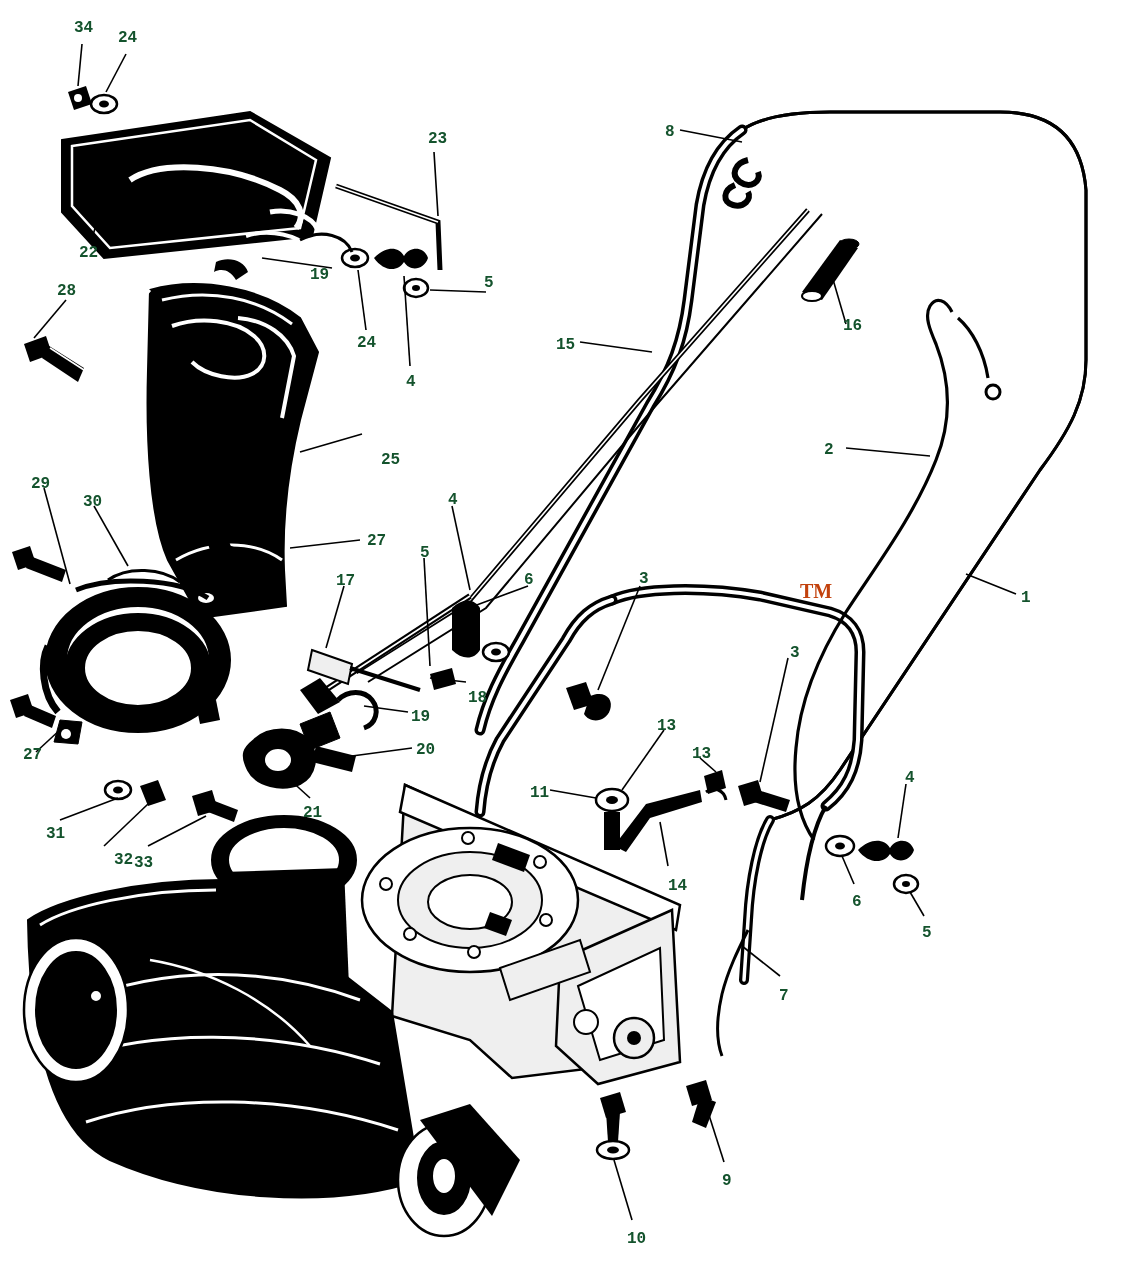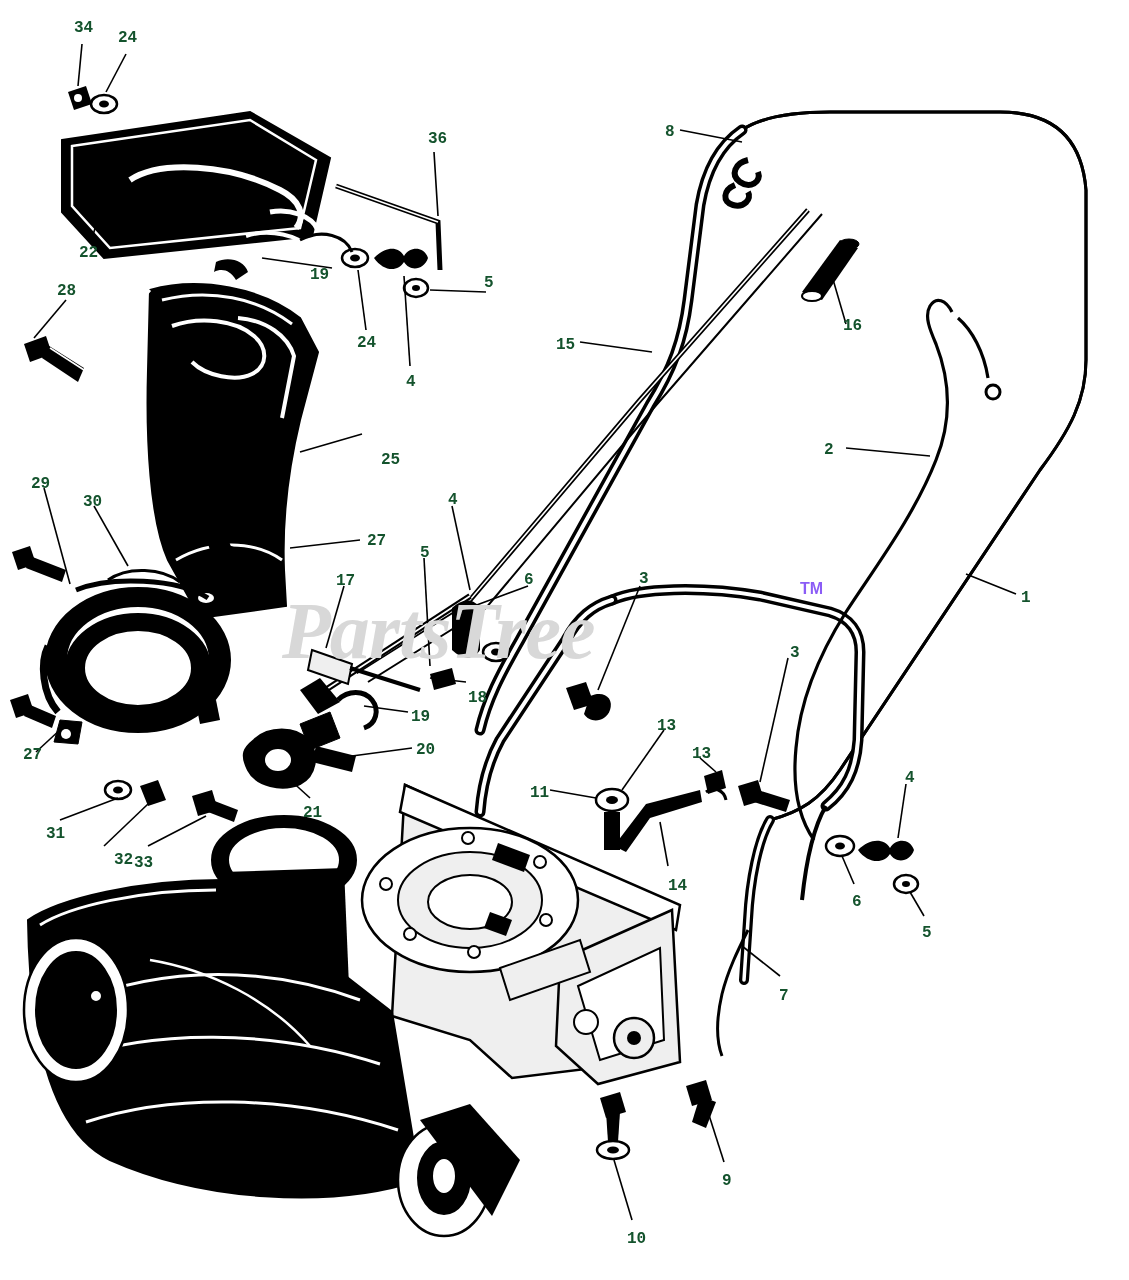--- a/index.html
+++ b/index.html
@@ -2,21 +2,21 @@
 <html><head>
 <meta charset="utf-8">
 <style>
   html,body{margin:0;padding:0;background:#ffffff;}
   body{width:1129px;height:1280px;overflow:hidden;font-family:"Liberation Serif",serif;}
   #stage{position:relative;width:1129px;height:1280px;background:#fff;}
   #stage svg.layer{position:absolute;left:0;top:0;width:1129px;height:1280px;}
   .callout{position:absolute;font-family:Liberation Mono, monospace;font-size:16px;font-weight:700;color:#14532d;white-space:nowrap;line-height:1;}
   .wm{position:absolute;left:282px;top:586px;width:560px;height:90px;pointer-events:none;}
   .wm-text{font-family:"Liberation Serif",serif;font-size:80px;font-weight:700;font-style:italic;color:#d8d8d8;letter-spacing:-1px;}
-  .wm-tm{position:absolute;left:800px;top:580px;font-family:Liberation Sans, sans-serif;font-size:16px;font-weight:700;color:#8b5cf6;}
+  .wm-tm{position:absolute;left:800px;top:580px;font-family:Liberation Serif, serif;font-size:20px;font-weight:700;color:#c2410c;}
 </style>
 </head>
 <body>
 
 <div id="stage">
 
   <svg class="layer" viewBox="0 0 1129 1280">
     <defs>
       <style>
         .k{fill:#000;}
@@ -263,29 +263,26 @@
       <path d="M148 846 L 206 816"></path>
       <path d="M668 866 L 660 822"></path>
       <path d="M854 884 L 842 856"></path>
       <path d="M924 916 L 910 892"></path>
       <path d="M780 976 L 742 946"></path>
       <path d="M724 1162 L 708 1112"></path>
       <path d="M632 1220 L 614 1160"></path>
     </g>
   </svg>
 
-  <div class="wm">
-    <span class="wm-text">PartsTree</span>
-  </div>
   <div class="wm-tm">TM</div>
 
   <div id="callouts">
       <div class="callout" style="left: 74px; top: 20px;">34</div>
       <div class="callout" style="left: 118px; top: 30px;">24</div>
-      <div class="callout" style="left: 428px; top: 131px;">36</div>
+      <div class="callout" style="left: 428px; top: 131px;">23</div>
       <div class="callout" style="left: 665px; top: 124px;">8</div>
       <div class="callout" style="left: 79px; top: 245px;">22</div>
       <div class="callout" style="left: 310px; top: 267px;">19</div>
       <div class="callout" style="left: 484px; top: 275px;">5</div>
       <div class="callout" style="left: 57px; top: 283px; text-align: center;">28</div>
       <div class="callout" style="left: 357px; top: 335px;">24</div>
       <div class="callout" style="left: 843px; top: 318px;">16</div>
       <div class="callout" style="left: 556px; top: 337px;">15</div>
       <div class="callout" style="left: 406px; top: 374px;">4</div>
       <div class="callout" style="left: 369px; top: 452px; margin-left: 12px;">25</div>

